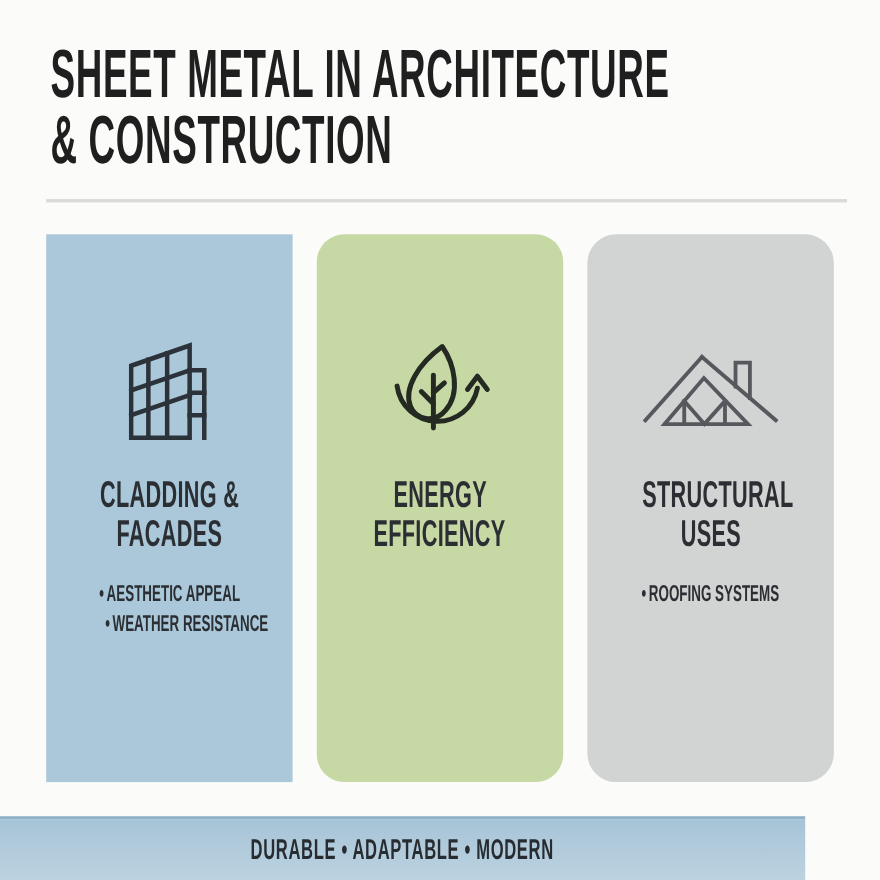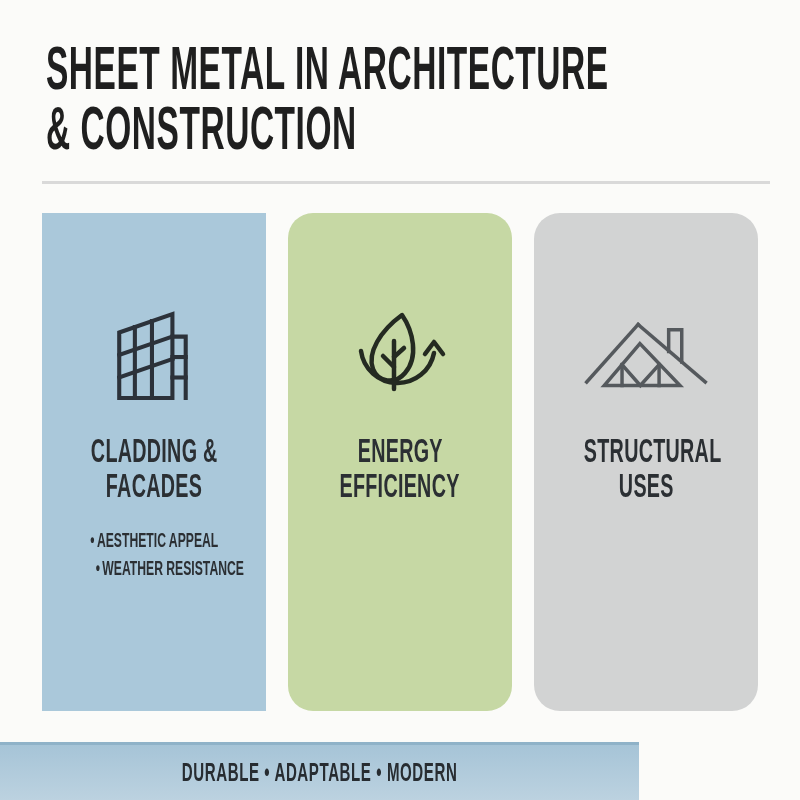--- a/index.html
+++ b/index.html
@@ -89,21 +89,21 @@
     line-height: 28px;
   }
   .col-list li { display: block; }
   .bullet-dot { margin-right: 4px; }
 
   
   .footer {
     position: absolute;
     left: 0;
     bottom: 0;
-    width: 639px;
+    width: 732px;
     height: 58px;
     background: linear-gradient(180deg,
       var(--footer_bg_top, #a6c4d7) 0%,
       var(--footer_bg_bottom, #bcd2e0) 100%);
     border-top: 3px solid var(--footer_edge, #8fb2c8);
     display: flex;
     align-items: center;
     justify-content: center;
     color: var(--footer_text, #272c31);
     font-size: 26px;
@@ -172,20 +172,21 @@
         <path d="M42.5,50 L42.5,74"></path>
         <path d="M85,50 L85,74"></path>
         <path d="M42.5,50 L63.5,74 L85,50"></path>
       </svg>
     </div>
     <div class="col-title">
       <span class="cond-c">STRUCTURAL</span><br>
       <span class="cond-c">USES</span>
     </div>
     <ul class="col-list">
+      <li><span class="cond-c"><span class="bullet-dot">•</span><span>ROOFING SYSTEMS</span></span></li>
     </ul>
   </div>
 
 </div>
 
 <div class="footer">
   <span class="cond-c">DURABLE • ADAPTABLE • MODERN</span>
 </div>
 
 </body></html>

